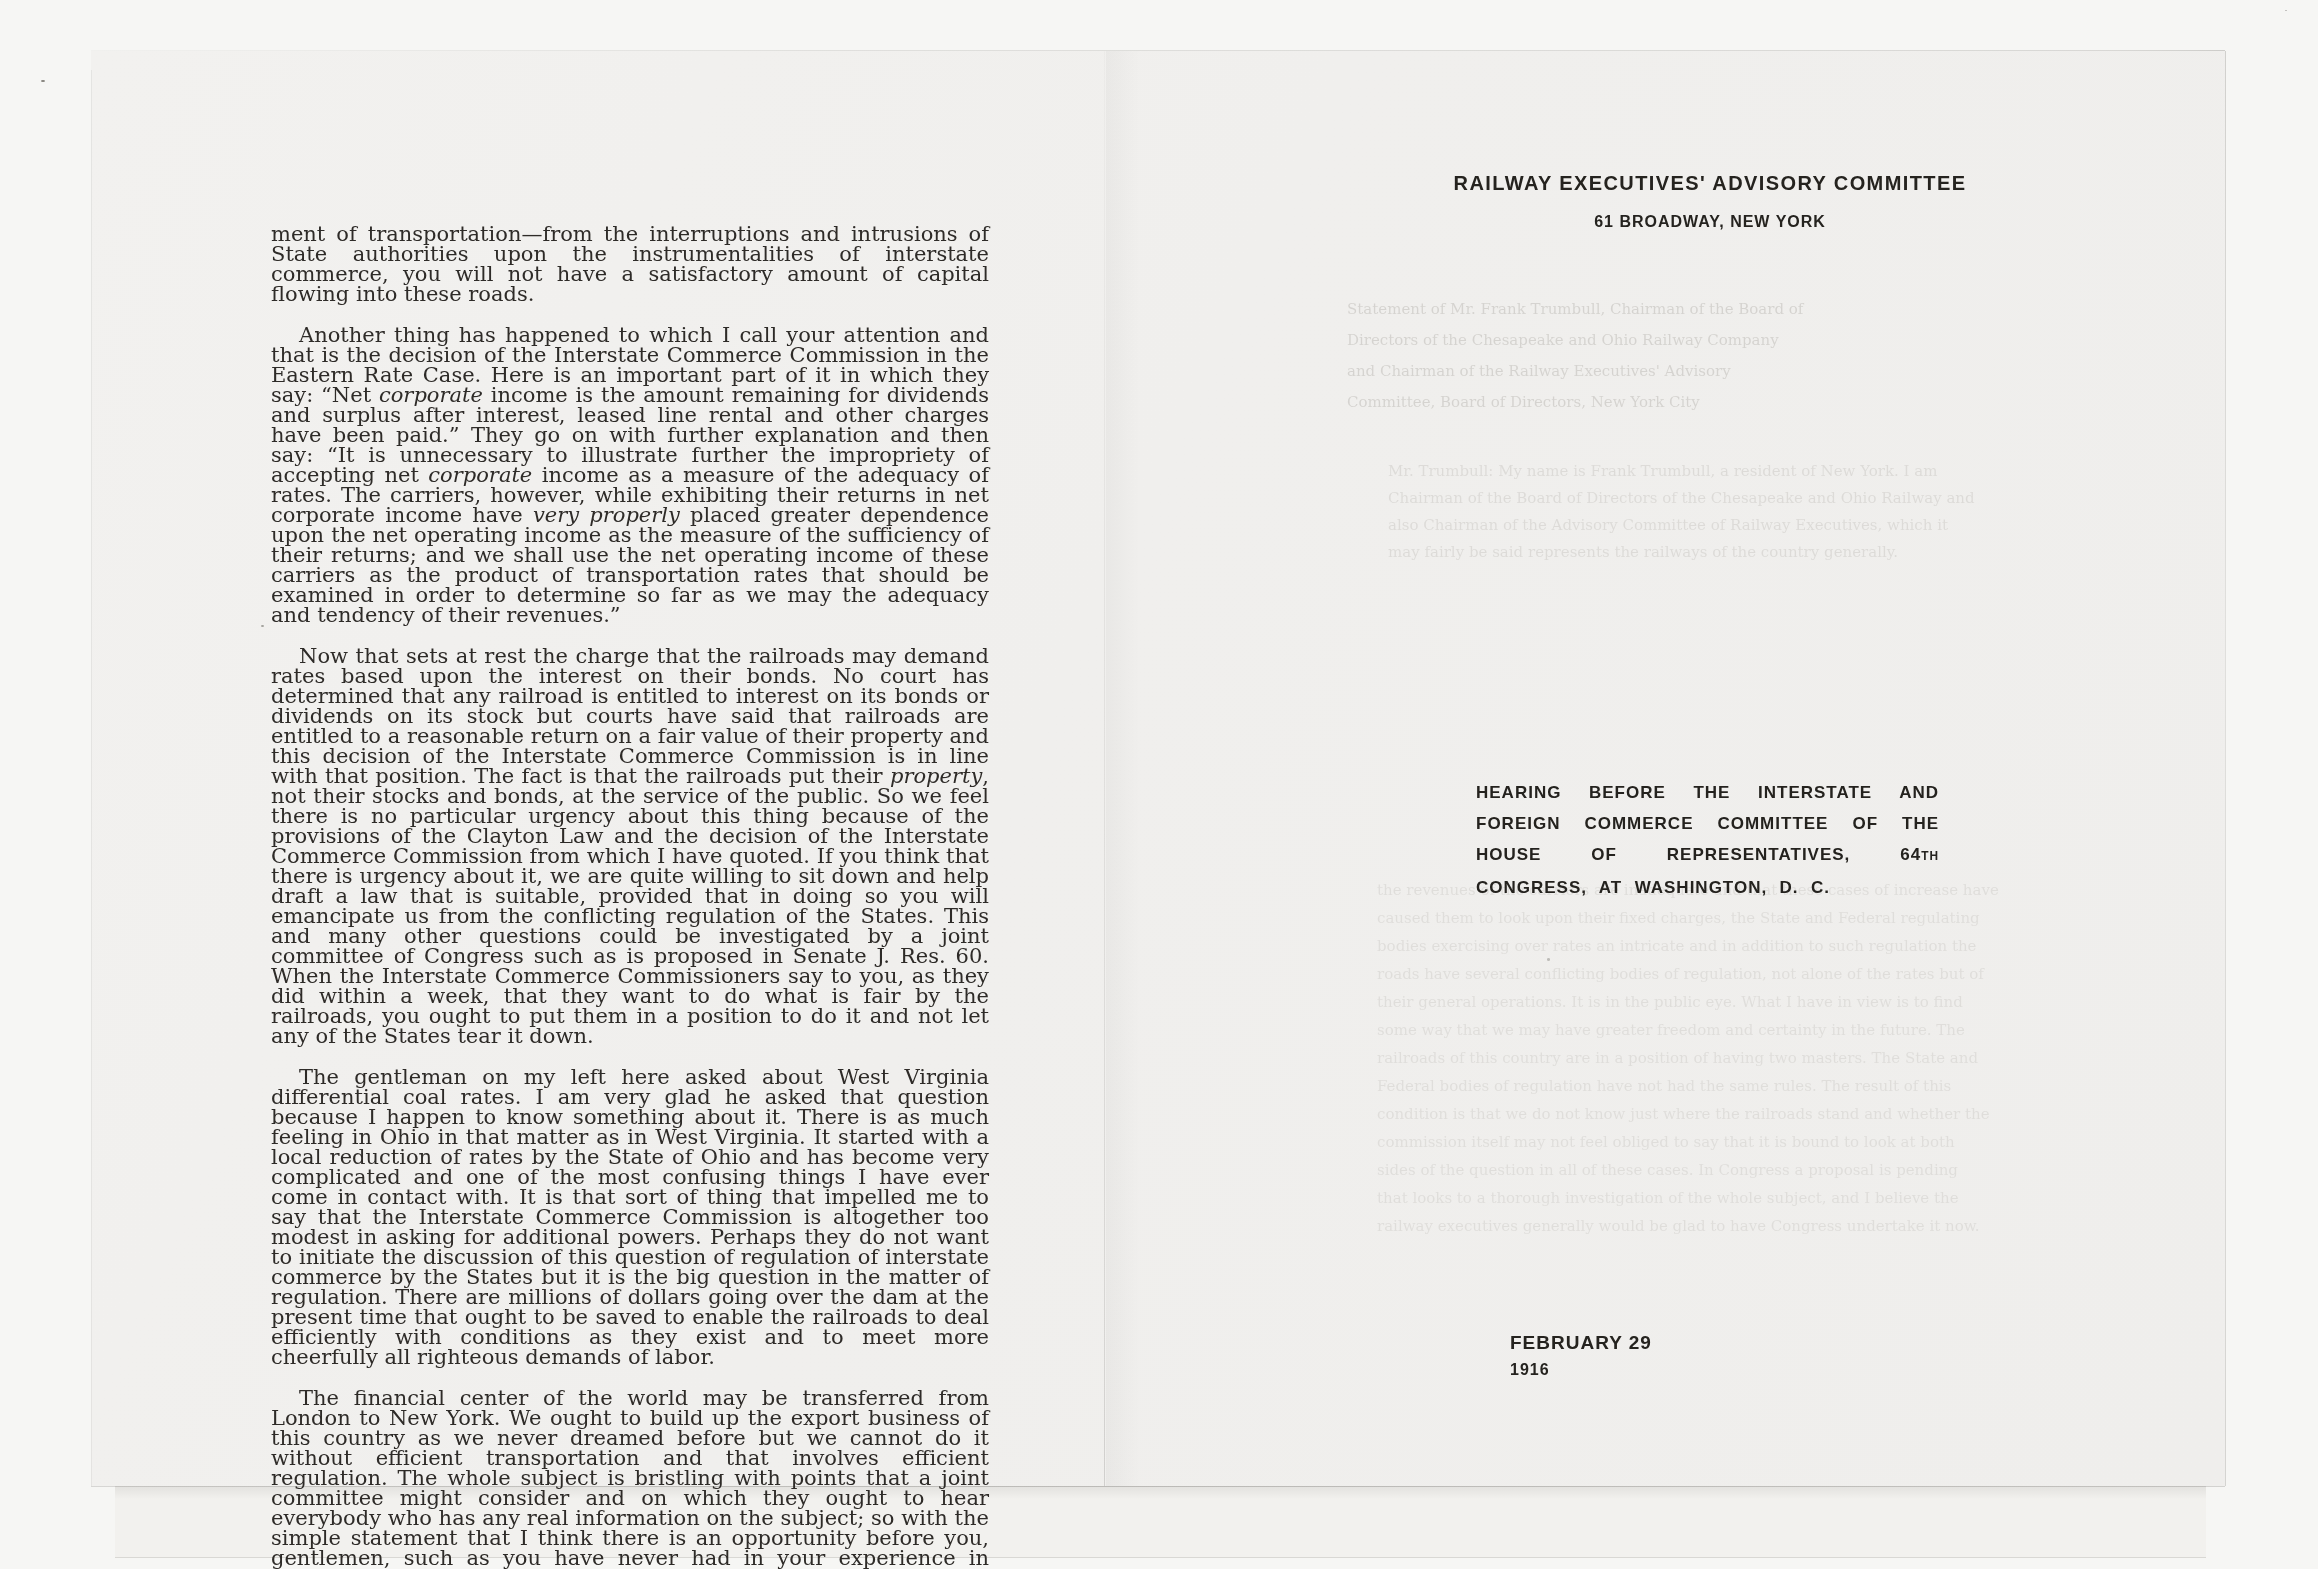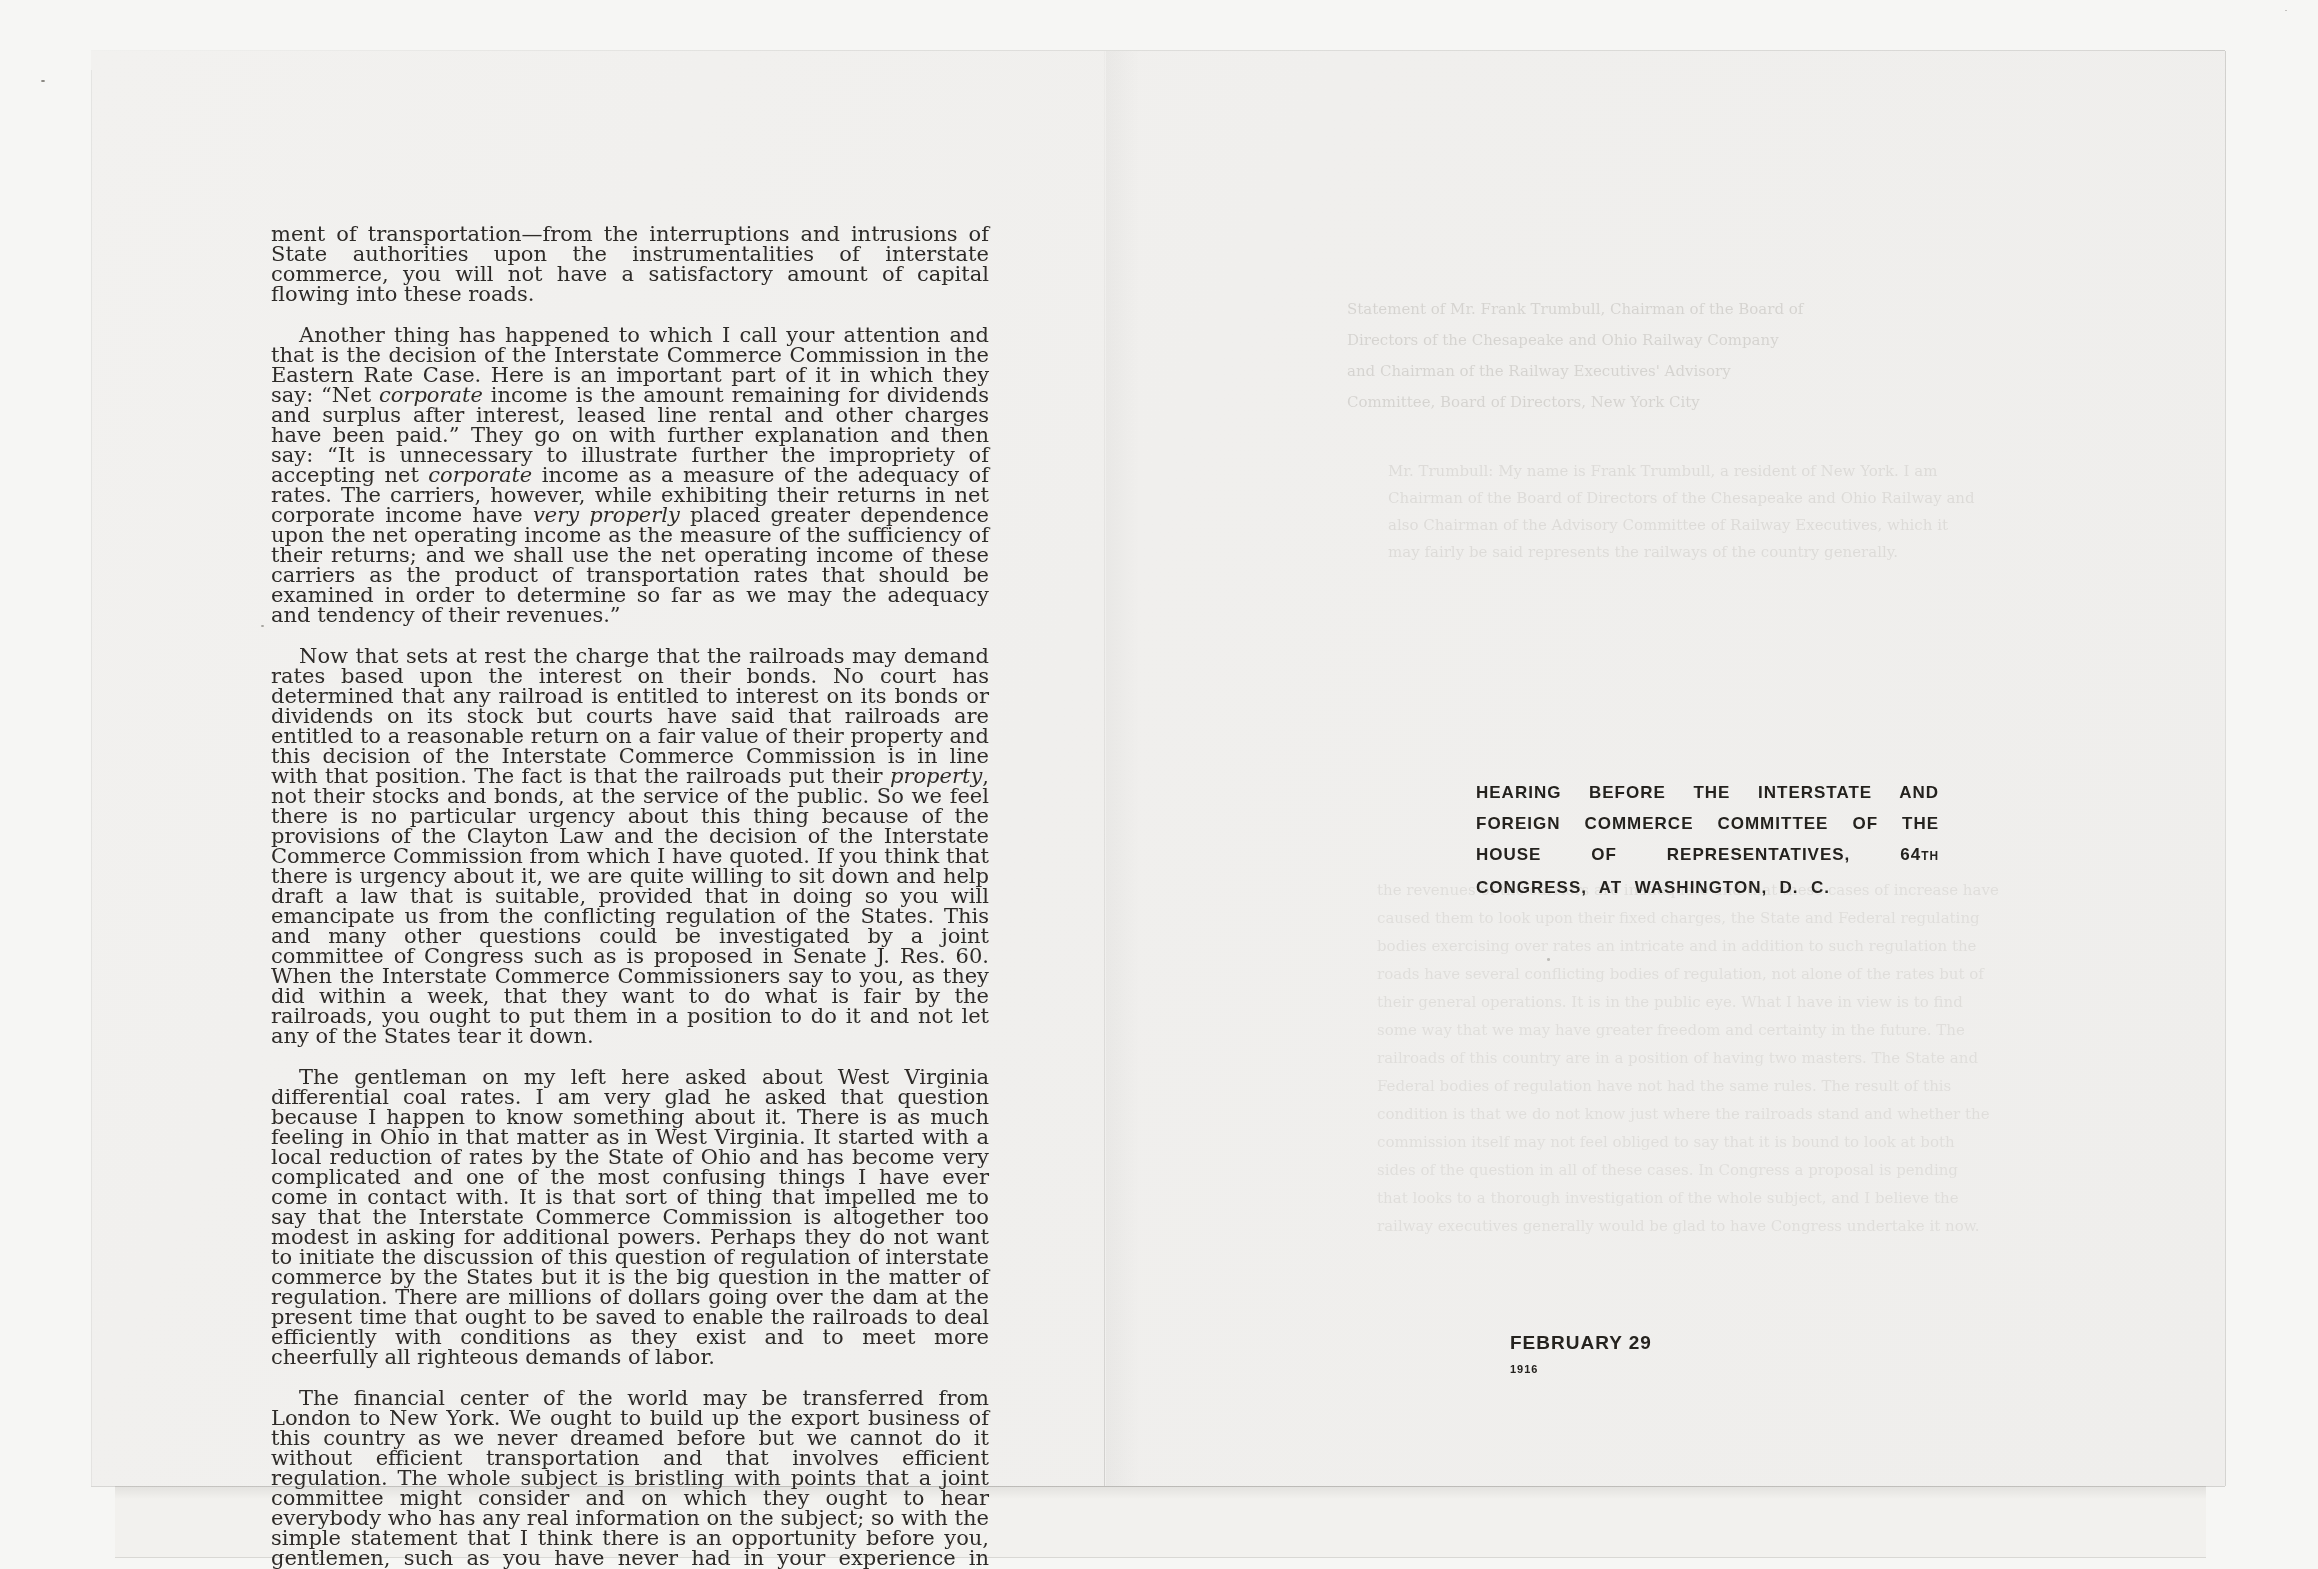--- a/index.html
+++ b/index.html
@@ -74,21 +74,21 @@
     text-align:justify;text-align-last:justify;
   }
   .hline.hlast{text-align-last:left;word-spacing:6.7px;}
   .hline .th{font-size:0.70em;margin-top:18px;}
 
   .dateblock{
     position:absolute;left:1419px;top:1281px;width:366px;
     color:#25231f;font-family:"Liberation Sans", sans-serif;font-weight:bold;
   }
   .d1{font-size:19px;line-height:21px;letter-spacing:1px;}
-  .d2{font-size:11px;line-height:17.3px;letter-spacing:1px;margin-top:7.7px;}
+  .d2{font-size:16px;line-height:17.3px;letter-spacing:1px;margin-top:7.7px;}
 
   
   .ghost{position:absolute;color:#6f6a61;filter:blur(0.7px);pointer-events:none;}
   .ghost-a{left:1256px;top:243px;width:799px;text-align:left;
     font-size:15px;line-height:31px;opacity:0.20;}
   .ghost-b{left:1297px;top:407px;width:683px;text-align:justify;
     font-size:15px;line-height:27px;opacity:0.14;}
   .ghost-c{left:1286px;top:825px;width:698px;text-align:justify;
     font-size:15px;line-height:28px;opacity:0.12;}
 
@@ -144,20 +144,24 @@
         <div class="gline">some way that we may have greater freedom and certainty in the future. The</div>
         <div class="gline">railroads of this country are in a position of having two masters. The State and</div>
         <div class="gline">Federal bodies of regulation have not had the same rules. The result of this</div>
         <div class="gline">condition is that we do not know just where the railroads stand and whether the</div>
         <div class="gline">commission itself may not feel obliged to say that it is bound to look at both</div>
         <div class="gline">sides of the question in all of these cases. In Congress a proposal is pending</div>
         <div class="gline">that looks to a thorough investigation of the whole subject, and I believe the</div>
         <div class="gline">railway executives generally would be glad to have Congress undertake it now.</div>
       </div>
 
+    <div class="masthead">
+      <div class="m1">RAILWAY EXECUTIVES' ADVISORY COMMITTEE</div>
+      <div class="m2">61 BROADWAY, NEW YORK</div>
+    </div>
 
     <div class="hearing" id="hearing-block">
         <div class="hline">HEARING BEFORE THE INTERSTATE AND</div>
         <div class="hline">FOREIGN COMMERCE COMMITTEE OF THE</div>
         <div class="hline">HOUSE OF REPRESENTATIVES, 64<span class="th">TH</span></div>
         <div class="hline hlast">CONGRESS, AT WASHINGTON, D. C.</div>
       </div>
 
     <div class="dateblock">
       <div class="d1">FEBRUARY 29</div>

